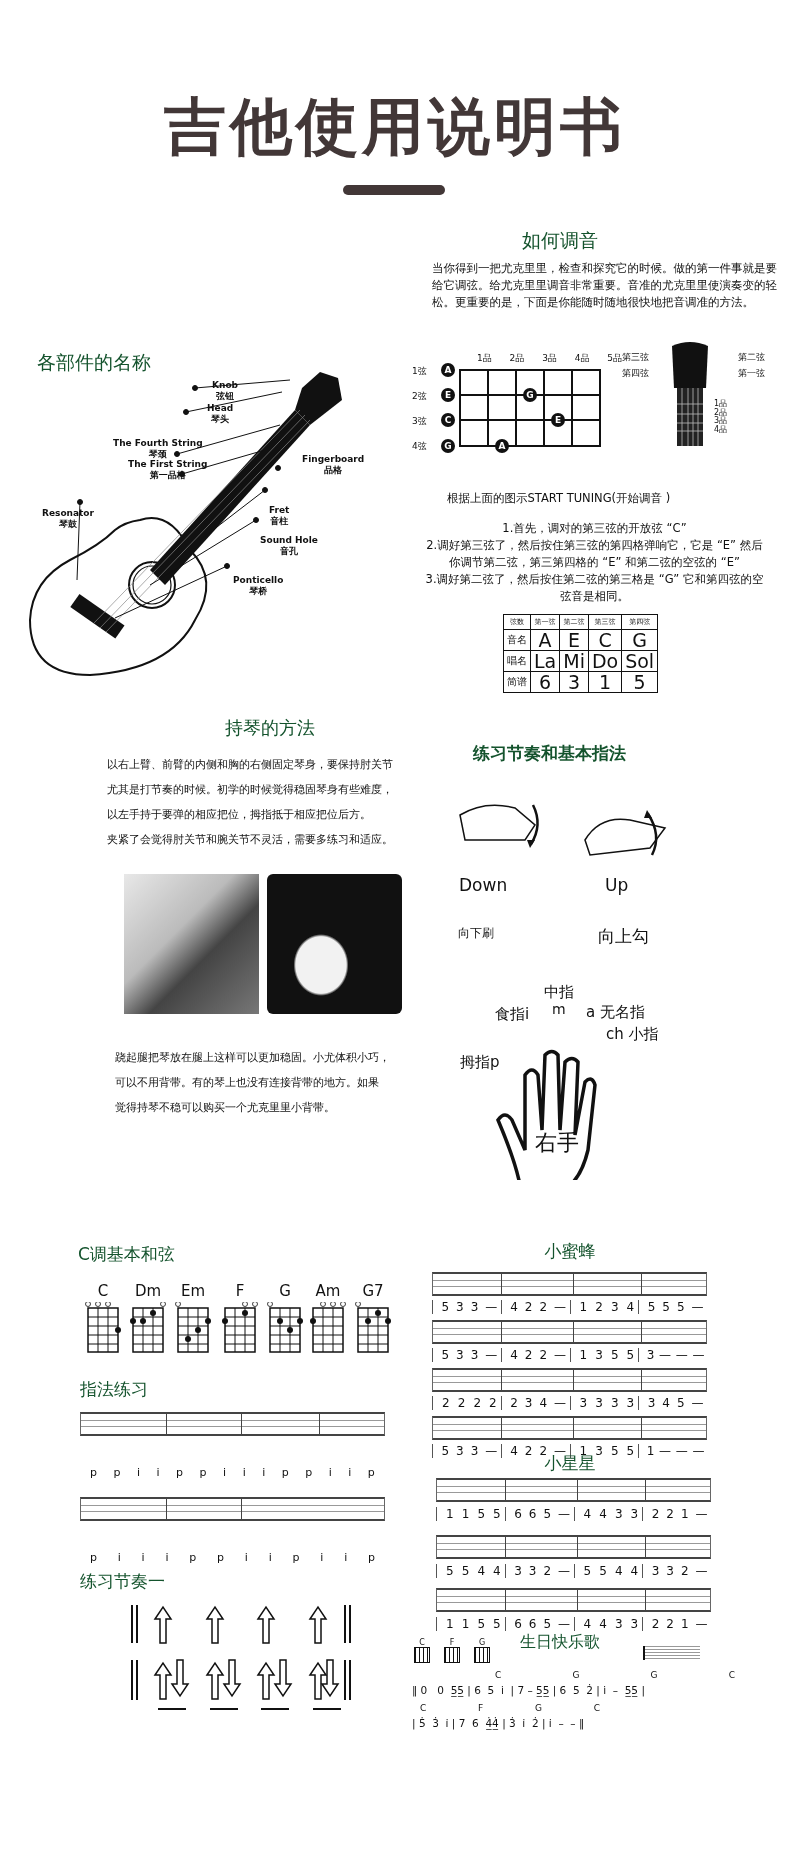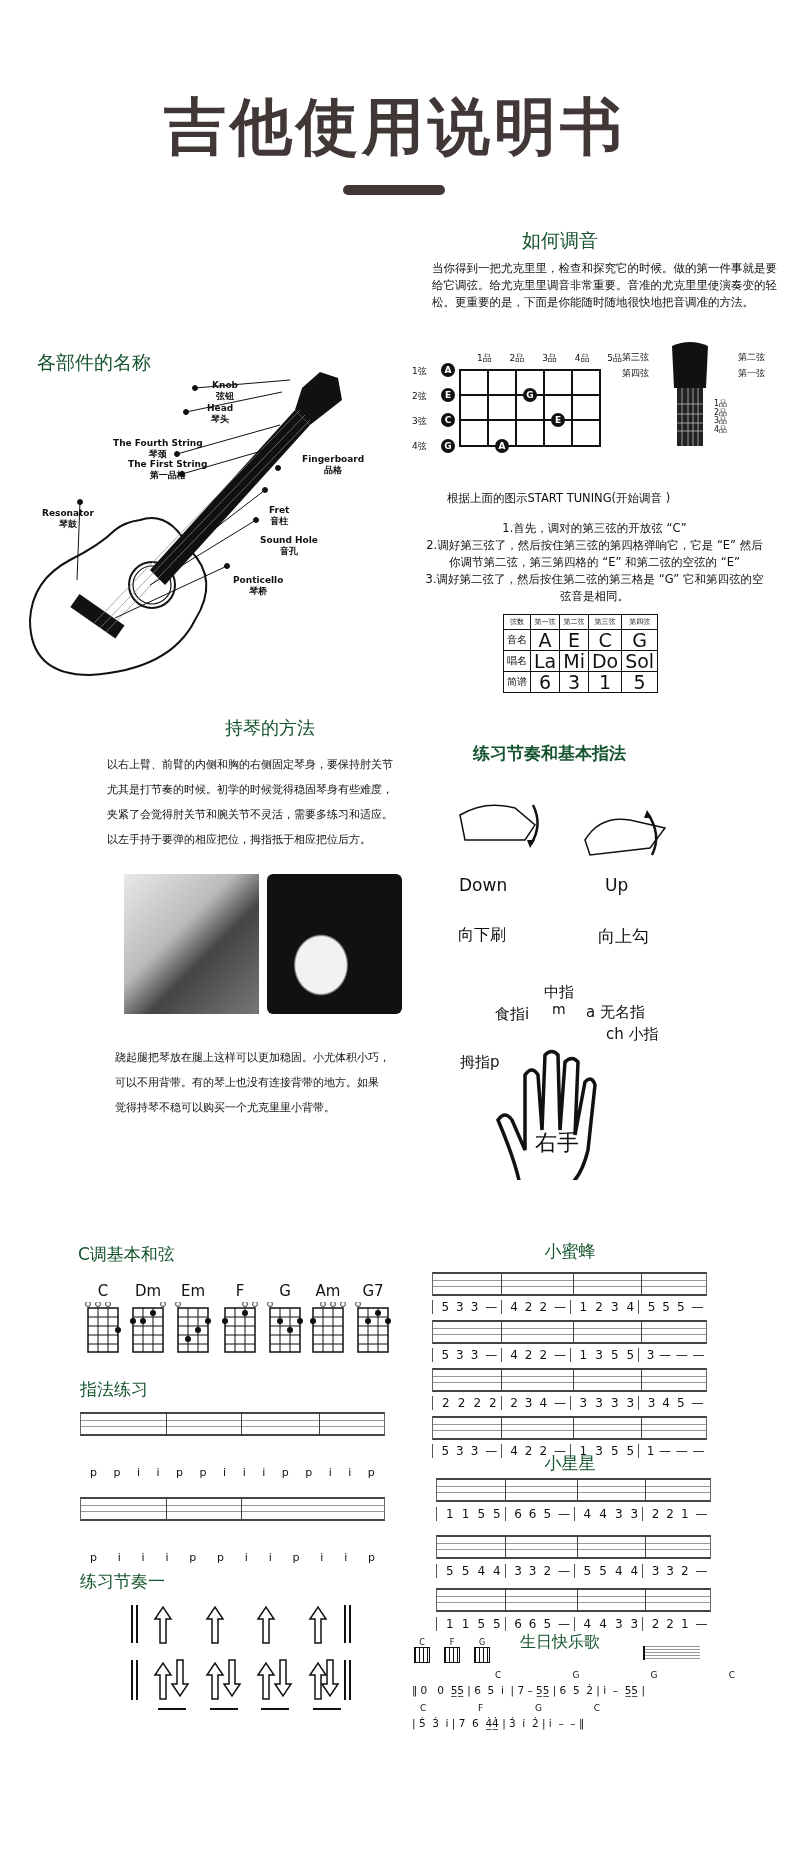--- a/index.html
+++ b/index.html
@@ -215,22 +215,22 @@
   </div>
 <div class="abs lbl" style="left:233px;top:575px;">
     <div>Ponticello</div>
     <div>琴桥</div>
   </div>
 
 <div class="abs h2" style="left:120px;top:716px;width:300px;text-align:center;font-size:18px;">持琴的方法</div>
 <div class="abs para2" style="left:107px;top:752px;width:330px;">
   <div>以右上臂、前臂的内侧和胸的右侧固定琴身，要保持肘关节</div>
   <div>尤其是打节奏的时候。初学的时候觉得稳固琴身有些难度，</div>
+  <div>以左手持于要弹的相应把位，拇指抵于相应把位后方。</div>
   <div>夹紧了会觉得肘关节和腕关节不灵活，需要多练习和适应。</div>
-  <div>以左手持于要弹的相应把位，拇指抵于相应把位后方。</div>
 </div>
 <div class="abs photo" style="left:124px;top:874px;width:135px;height:140px;background:linear-gradient(135deg,#e8e8e8 0%,#bbb 40%,#444 60%,#777 100%);"></div>
 <div class="abs photo" style="left:267px;top:874px;width:135px;height:140px;border-radius:6px;background:radial-gradient(ellipse at 40% 65%,#f2f2f2 0 22%,#111 24%);"></div>
 <div class="abs para2" style="left:115px;top:1045px;width:330px;">
   <div>跷起腿把琴放在腿上这样可以更加稳固。小尤体积小巧，</div>
   <div>可以不用背带。有的琴上也没有连接背带的地方。如果</div>
   <div>觉得持琴不稳可以购买一个尤克里里小背带。</div>
 </div>
 
 <div class="abs h2" style="left:473px;top:742px;font-size:17px;font-weight:bold;">练习节奏和基本指法</div>
@@ -239,21 +239,21 @@
   <path d="M78 5 Q88 25 76 44" fill="none" stroke="#111" stroke-width="2.5"></path>
     <polygon points="72,40 80,40 75,48" fill="#111"></polygon>
 </svg>
 <svg class="abs" style="left:580px;top:810px;" width="100" height="50" viewBox="0 0 100 50">
   <path d="M5 30 Q20 5 50 10 L85 18 L70 38 L10 45 Z" fill="none" stroke="#111" stroke-width="1.5"></path>
   <path d="M72 45 Q82 25 68 4" fill="none" stroke="#111" stroke-width="2.5"></path>
     <polygon points="64,8 72,8 67,0" fill="#111"></polygon>
 </svg>
 <div class="abs" style="left:459px;top:875px;font-size:17px;">Down</div>
 <div class="abs" style="left:605px;top:875px;font-size:17px;">Up</div>
-<div class="abs" style="left:458px;top:925px;font-size:16px;">向下刷</div>
+<div class="abs" style="left:458px;top:925px;font-size:12px;">向下刷</div>
 <div class="abs" style="left:598px;top:925px;font-size:17px;">向上勾</div>
 
 <svg class="abs" style="left:490px;top:1010px;" width="160" height="170" viewBox="0 0 160 170">
   <path d="M8 110 Q15 100 22 110 L35 140 L35 65 Q42 55 48 65 L52 120 L55 45 Q62 38 68 45 L70 120 L75 52 Q82 45 88 52 L85 125 L95 72 Q102 65 105 75 L98 140 Q92 165 80 175 L30 175 Q25 150 8 110 Z" fill="none" stroke="#111" stroke-width="3.5"></path>
 </svg>
 <div class="abs" style="left:544px;top:983px;font-size:15px;">中指</div>
 <div class="abs" style="left:552px;top:1001px;font-size:14px;">m</div>
 <div class="abs" style="left:495px;top:1005px;font-size:15px;">食指i</div>
 <div class="abs" style="left:586px;top:1003px;font-size:15px;">a 无名指</div>
 <div class="abs" style="left:606px;top:1025px;font-size:15px;">ch 小指</div>

